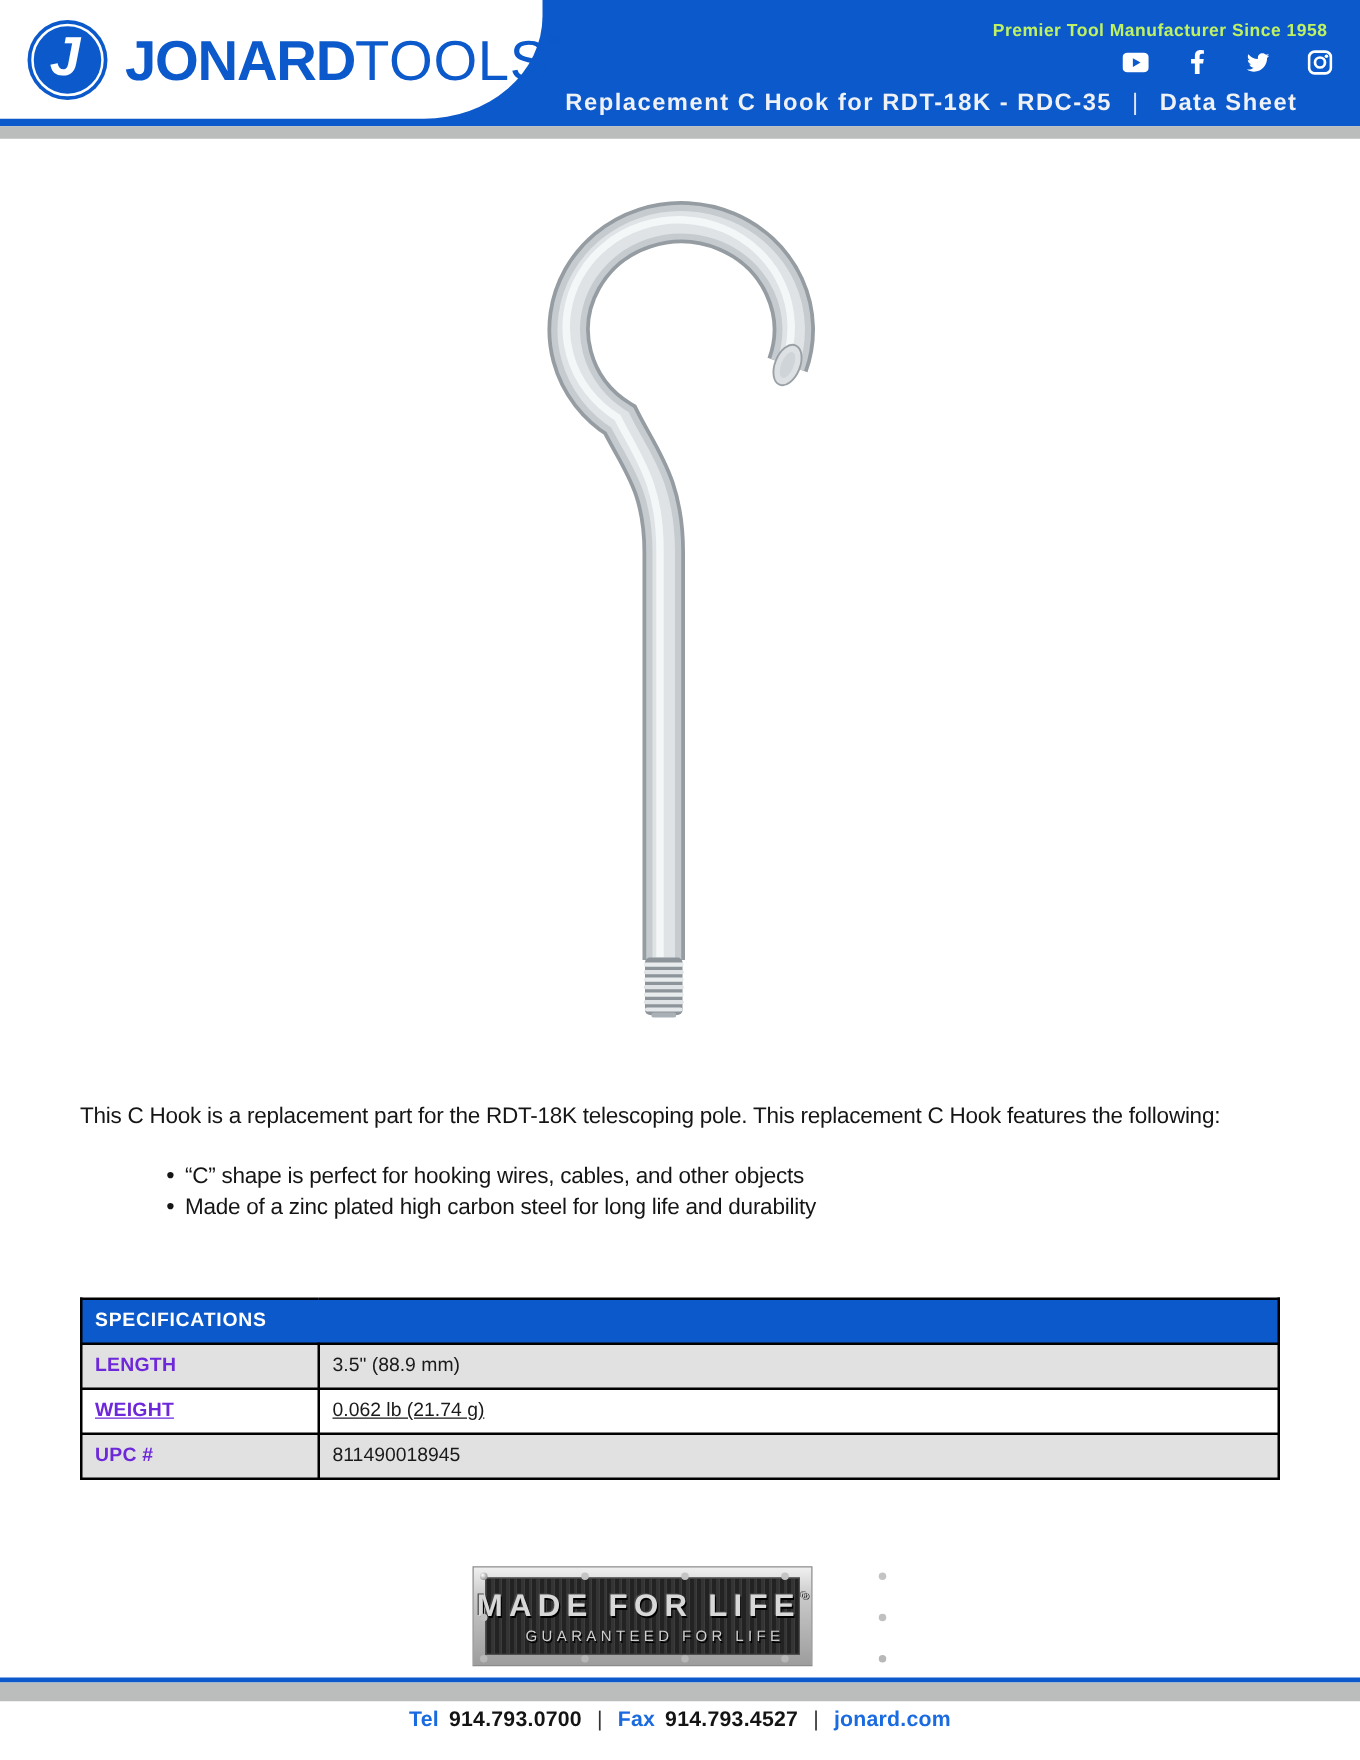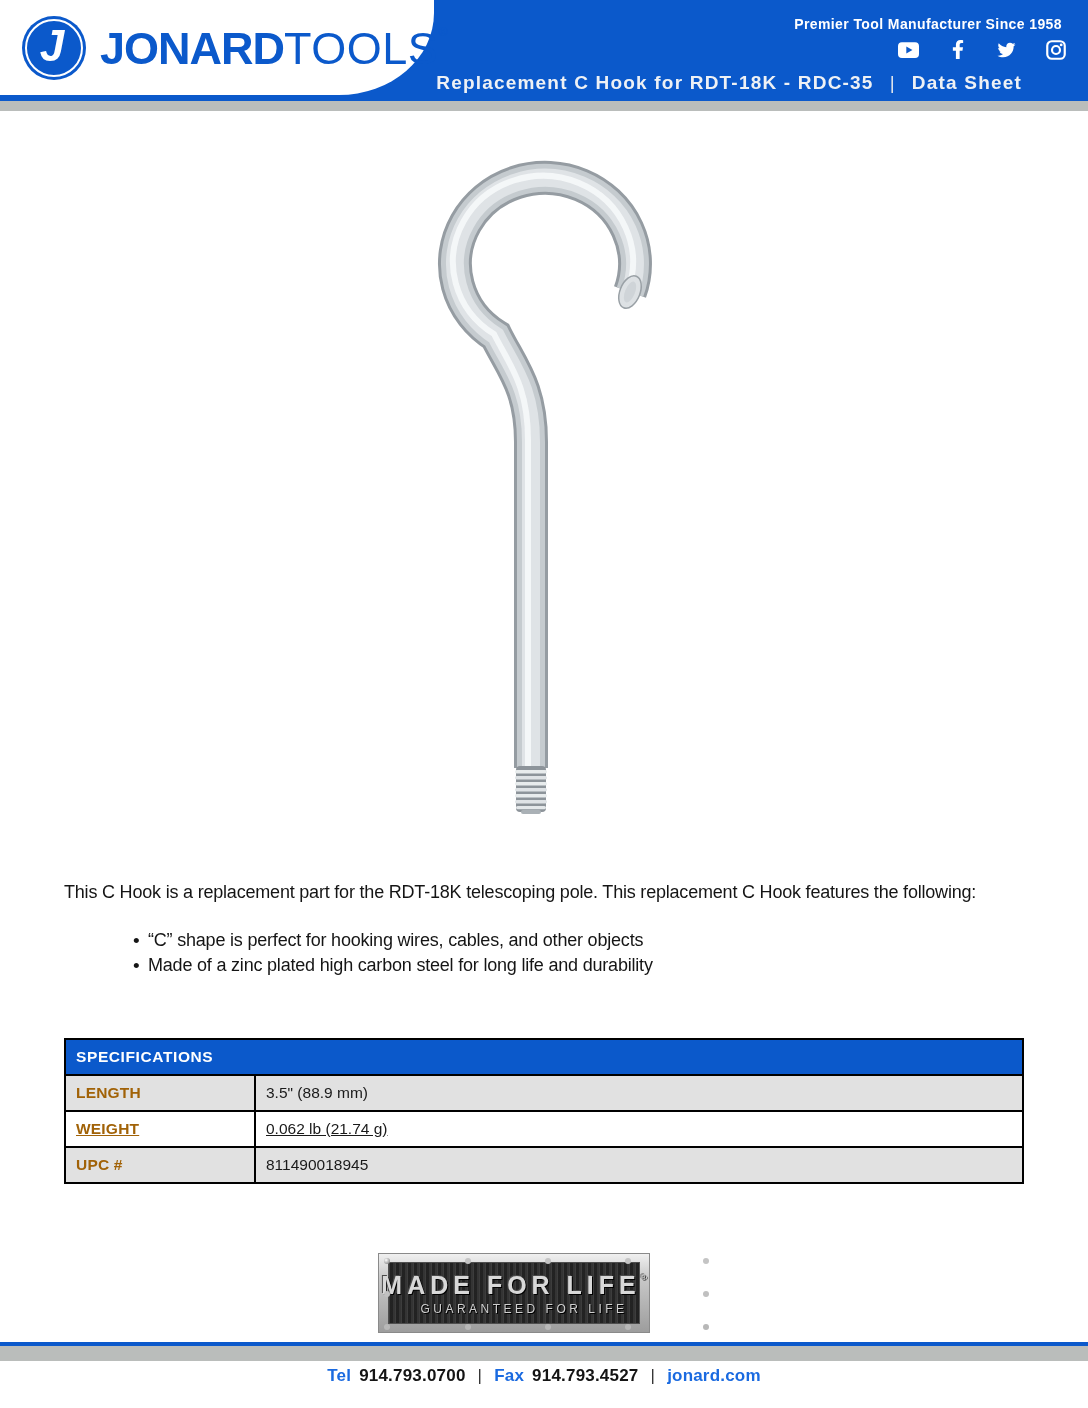--- a/index.html
+++ b/index.html
@@ -12,46 +12,46 @@
                 border-bottom-right-radius:95px 82px; display:flex; align-items:center; padding-left:22px; }
   .logo-circle { width:64px; height:64px; border-radius:50%; background:#0b59cb; position:relative;
                  display:flex; align-items:center; justify-content:center; flex:0 0 auto; }
   .logo-circle::after { content:""; position:absolute; inset:3px; border:2px solid #ffffff; border-radius:50%; }
   .logo-j { color:#ffffff; font-size:44px; font-weight:bold; font-style:italic; line-height:1; position:relative; left:-2px; top:-2px; }
   .wordmark { margin-left:14px; color:#0b59cb; font-size:45px; line-height:1; white-space:nowrap; letter-spacing:-1px; }
   .wordmark .bold { font-weight:bold; }
   .wordmark .light { font-weight:normal; letter-spacing:0.5px; }
   .wordmark sup { font-size:13px; font-weight:bold; vertical-align:28px; letter-spacing:0; }
 
-  .tagline { position:absolute; top:16px; right:26px; color:#ffffff; font-size:14px; font-weight:bold; letter-spacing:0.4px; }
+  .tagline { position:absolute; top:16px; right:26px; color:#bef264; font-size:14px; font-weight:bold; letter-spacing:0.4px; }
   .social { position:absolute; top:39px; right:22px; display:flex; gap:28px; align-items:center; }
   .social .icon { width:21px; height:21px; display:flex; align-items:center; justify-content:center; cursor:pointer; }
   .social svg { display:block; }
 
-  .header-title { position:absolute; bottom:7px; right:66px; color:#eef1f5; font-size:19px; font-weight:bold;
+  .header-title { position:absolute; bottom:7px; right:50px; color:#eef1f5; font-size:19px; font-weight:bold;
                   letter-spacing:1.2px; white-space:nowrap; }
   .header-title .sep { margin:0 16px; font-weight:normal; color:#dfe5ec; }
   .header-divider { position:absolute; top:101px; left:0; width:1088px; height:10px; background:#babdbb; }
 
   
   .product-figure { position:absolute; left:350px; top:150px; width:400px; height:680px; }
 
   
   .description { position:absolute; left:64px; top:880px; width:960px; font-size:18px; color:#151515;
                  letter-spacing:-0.2px; line-height:24px; }
   .features { position:absolute; left:148px; top:928px; list-style:none; font-size:18px; color:#151515;
               letter-spacing:-0.2px; }
   .features li { position:relative; line-height:25px; }
   .features li::before { content:"\2022"; position:absolute; left:-15px; font-size:19px; }
 
   
   .spec-table { position:absolute; left:64px; top:1038px; width:960px; border-collapse:collapse; }
   .spec-table th, .spec-table td { border:2.5px solid #000000; font-size:15.5px; padding:4px 10px; height:36px; }
   .spec-table th { background:#0b59cb; color:#ffffff; text-align:left; letter-spacing:0.6px; font-size:15.5px; }
-  .spec-table td.label { width:190px; font-weight:bold; color:#a16207; letter-spacing:0.2px; }
+  .spec-table td.label { width:190px; font-weight:bold; color:#6d28d9; letter-spacing:0.2px; }
   .spec-table td.value { color:#1a1a1a; }
   .spec-table tr.shade td { background:#e1e1e1; }
   .spec-table tr.plain td { background:#ffffff;text-decoration:underline; }
 
   
   .badge { position:absolute; left:378px; top:1253px; width:272px; height:80px;
            background:linear-gradient(180deg,#f0f0f0 0%,#c9c9c9 30%,#9d9d9d 100%);
            border:1px solid #8a8a8a; padding:8px 9px; }
   .badge-inner { width:100%; height:100%; border:1px solid #4f4f4f;
            background:#2c2c2c;

